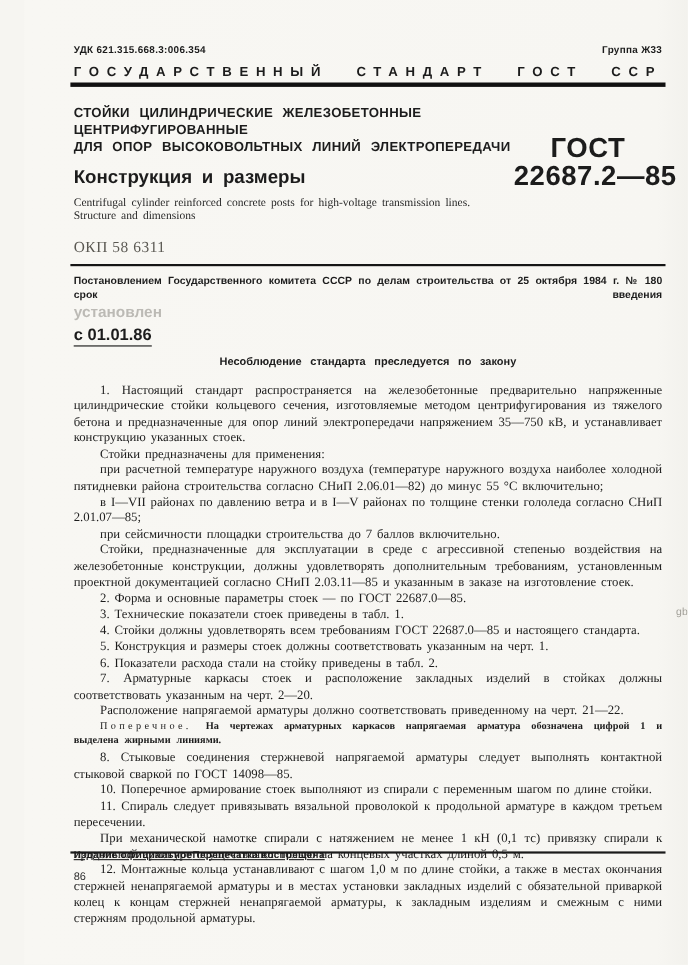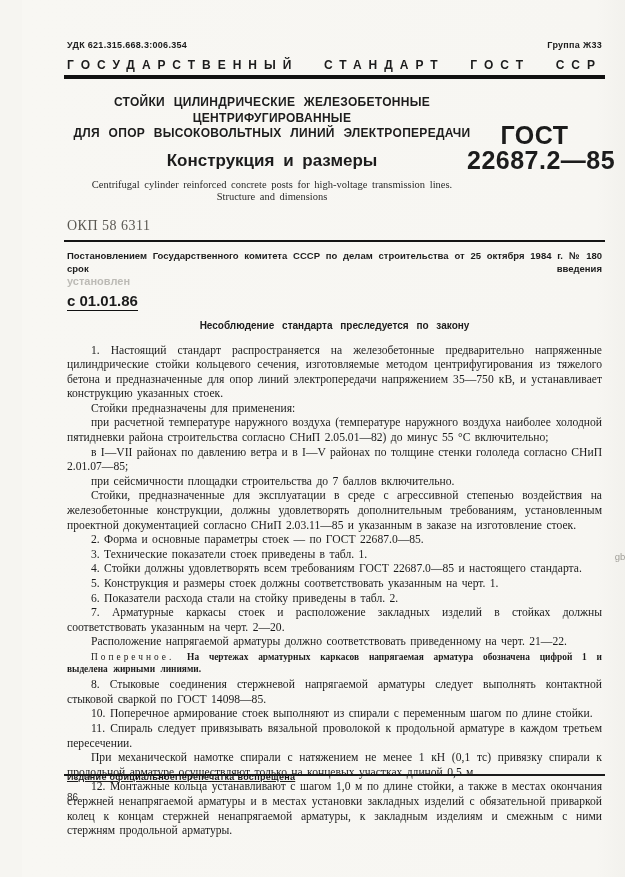--- a/index.html
+++ b/index.html
@@ -29,21 +29,21 @@
     margin-top:8px;
     display:flex;justify-content:space-between;
     font-family:"Liberation Sans", sans-serif;
     font-weight:bold;font-size:12px;
   }
   .org-row span{letter-spacing:7px;white-space:nowrap;}
   .rule-thick{border:0;border-top:4px solid #111;margin:3px -3px 0 -3px;}
   .rule-med{border:0;border-top:2.5px solid #151515;margin:6px -3px 0 -3px;}
   
   .title-zone{position:relative;margin-top:16px;min-height:110px;}
-  .title-left{width:410px;text-align:center;}
+  .title-left{width:410px;}
   .doc-title{
     font-family:"Liberation Sans", sans-serif;
     font-weight:bold;font-size:12px;line-height:15.5px;
     word-spacing:5px;letter-spacing:.3px;
   }
   .doc-subtitle{
     margin-top:9px;
     font-family:"Liberation Sans", sans-serif;
     font-weight:bold;font-size:17px;word-spacing:4px;
   }
@@ -63,21 +63,21 @@
   
   .decree{
     margin-top:7px;
     font-family:"Liberation Sans", sans-serif;
     font-weight:bold;font-size:9.5px;line-height:13px;
     text-align:justify;text-align-last:justify;
     word-spacing:2px;
   }
   .decree-faded{
     font-family:"Liberation Sans", sans-serif;
-    font-weight:bold;font-size:11px;color:#8c8a84;
+    font-weight:bold;font-size:14px;color:#8c8a84;
     opacity:.55;filter:blur(.3px);
   }
   .effective{
     margin-top:5px;text-align:left;
     font-family:"Liberation Sans", sans-serif;
     font-weight:bold;font-size:15px;
   }
   .effective b{border-bottom:1.5px solid #111;padding-bottom:1px;font-weight:bold;}
   .law-line{
     margin-top:11px;text-align:center;
@@ -156,21 +156,21 @@
   <hr class="rule-med">
 
   <div class="decree">Постановлением Государственного комитета СССР по делам строительства от 25 октября 1984 г. № 180 срок введения</div>
   <div class="decree-faded">установлен</div>
   <div class="effective"><b>с 01.01.86</b></div>
   <div class="law-line">Несоблюдение стандарта преследуется по закону</div>
 
   <div class="body-text" id="body-text">
       <p>1. Настоящий стандарт распространяется на железобетонные предварительно напряженные цилиндрические стойки кольцевого сечения, изготовляемые методом центрифугирования из тяжелого бетона и предназначенные для опор линий электропередачи напряжением 35—750 кВ, и устанавливает конструкцию указанных стоек.</p>
       <p>Стойки предназначены для применения:</p>
-      <p>при расчетной температуре наружного воздуха (температуре наружного воздуха наиболее холодной пятидневки района строительства согласно СНиП 2.05.01—82) до минус 55 °С включительно;</p>
+      <p>при расчетной температуре наружного воздуха (температуре наружного воздуха наиболее холодной пятидневки района строительства согласно СНиП 2.06.01—82) до минус 55 °С включительно;</p>
       <p>в I—VII районах по давлению ветра и в I—V районах по толщине стенки гололеда согласно СНиП 2.01.07—85;</p>
       <p>при сейсмичности площадки строительства до 7 баллов включительно.</p>
       <p>Стойки, предназначенные для эксплуатации в среде с агрессивной степенью воздействия на железобетонные конструкции, должны удовлетворять дополнительным требованиям, установленным проектной документацией согласно СНиП 2.03.11—85 и указанным в заказе на изготовление стоек.</p>
       <p>2. Форма и основные параметры стоек — по ГОСТ 22687.0—85.</p>
       <p>3. Технические показатели стоек приведены в табл. 1.</p>
       <p>4. Стойки должны удовлетворять всем требованиям ГОСТ 22687.0—85 и настоящего стандарта.</p>
       <p>5. Конструкция и размеры стоек должны соответствовать указанным на черт. 1.</p>
       <p>6. Показатели расхода стали на стойку приведены в табл. 2.</p>
       <p>7. Арматурные каркасы стоек и расположение закладных изделий в стойках должны соответствовать указанным на черт. 2—20.</p>
       <p>Расположение напрягаемой арматуры должно соответствовать приведенному на черт. 21—22.</p>

